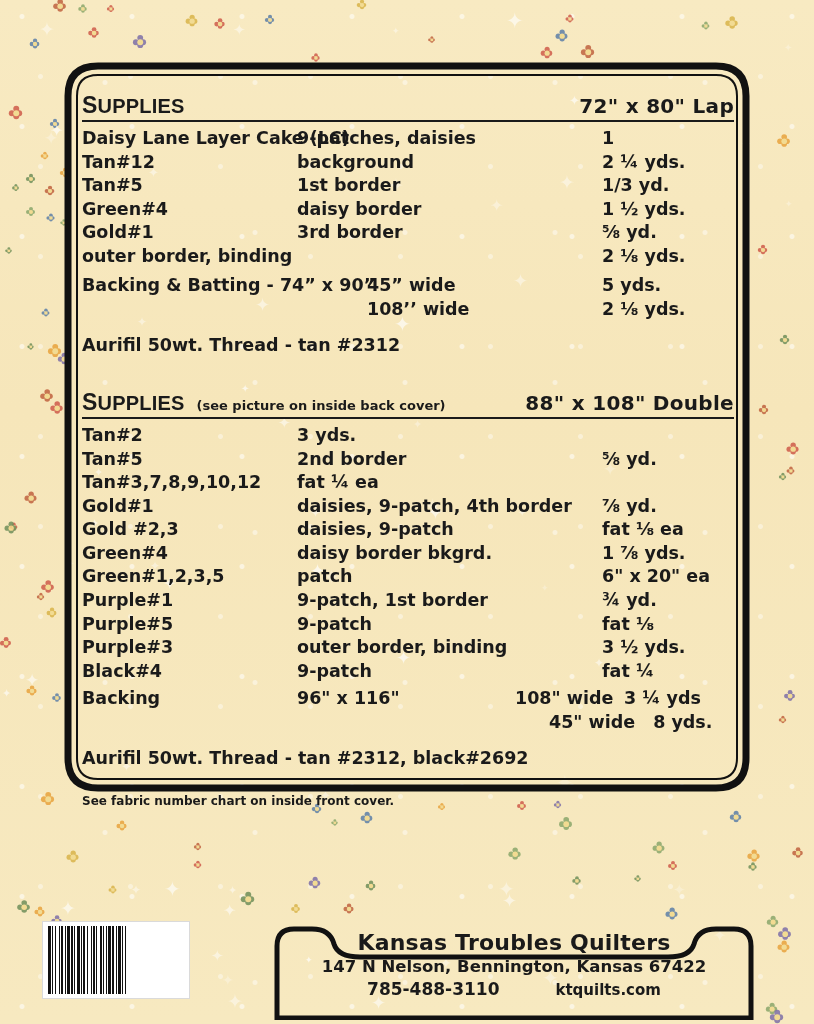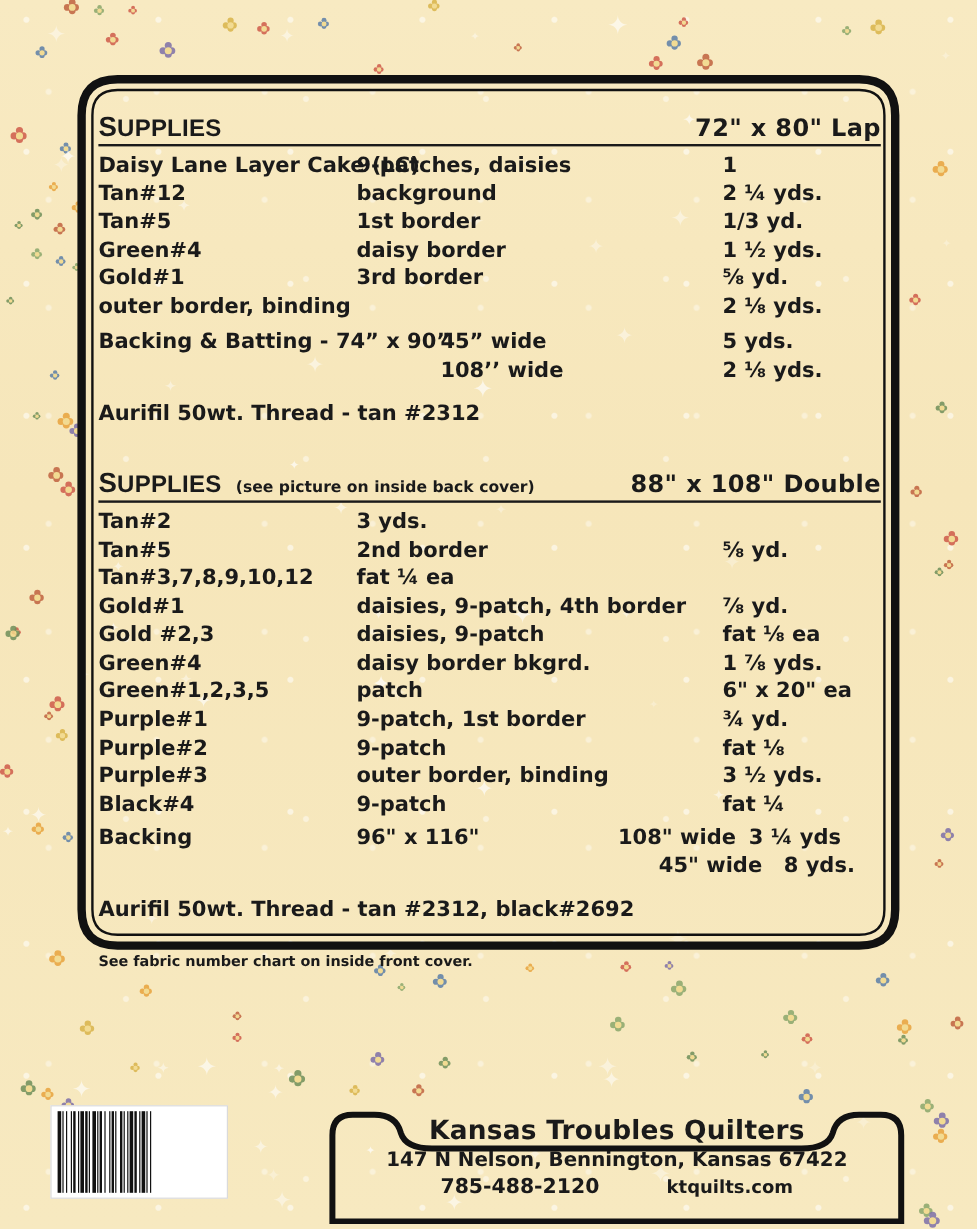--- a/index.html
+++ b/index.html
@@ -1006,21 +1006,21 @@
         <div class="c-fabric">Green#1,2,3,5</div>
         <div class="c-use">patch</div>
         <div class="c-amt">6" x 20" ea</div>
       </div>
       <div class="item-row">
         <div class="c-fabric">Purple#1</div>
         <div class="c-use">9-patch, 1st border</div>
         <div class="c-amt">¾ yd.</div>
       </div>
       <div class="item-row">
-        <div class="c-fabric">Purple#2</div>
+        <div class="c-fabric">Purple#5</div>
         <div class="c-use">9-patch</div>
         <div class="c-amt">fat ⅛</div>
       </div>
       <div class="item-row">
         <div class="c-fabric">Purple#3</div>
         <div class="c-use">outer border, binding</div>
         <div class="c-amt">3 ½ yds.</div>
       </div>
       <div class="item-row">
         <div class="c-fabric">Black#4</div>
@@ -1114,17 +1114,17 @@
              Q 479 5 479 22
              L 479 94
              L 5 94
              L 5 22
              Q 5 5 22 5 Z" fill="none" stroke="#111111" stroke-width="5"></path>
   </svg>
   <div id="footer-text">
     <div class="company">Kansas Troubles Quilters</div>
     <div class="address">147 N Nelson, Bennington, Kansas 67422</div>
     <div class="lastline">
-      <div class="phone">785-488-2120</div>
+      <div class="phone">785-488-3110</div>
       <div class="website">ktquilts.com</div>
     </div>
   </div>
 </div>
 
 </body></html>

